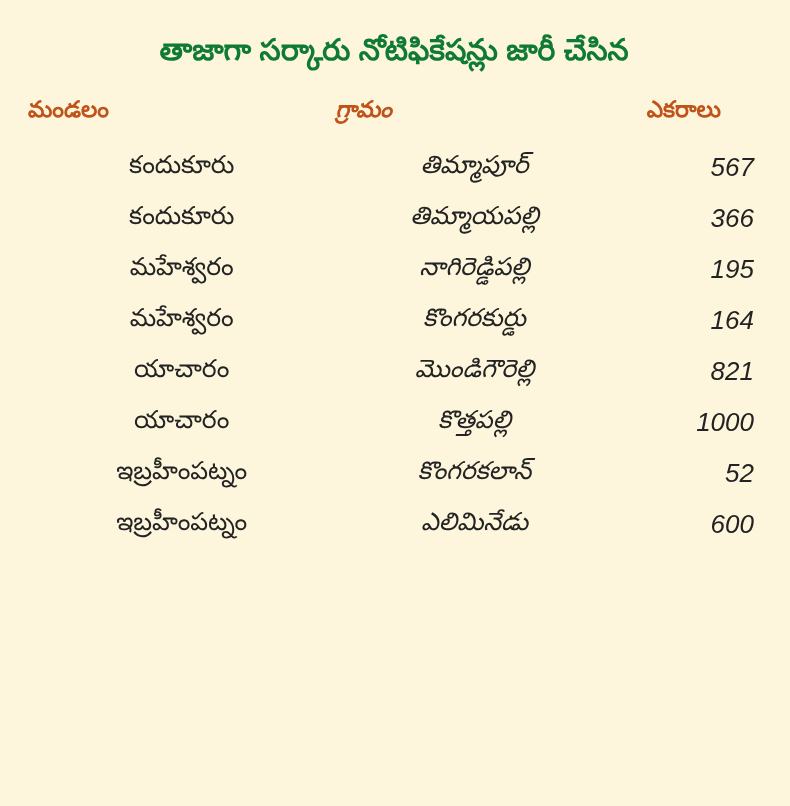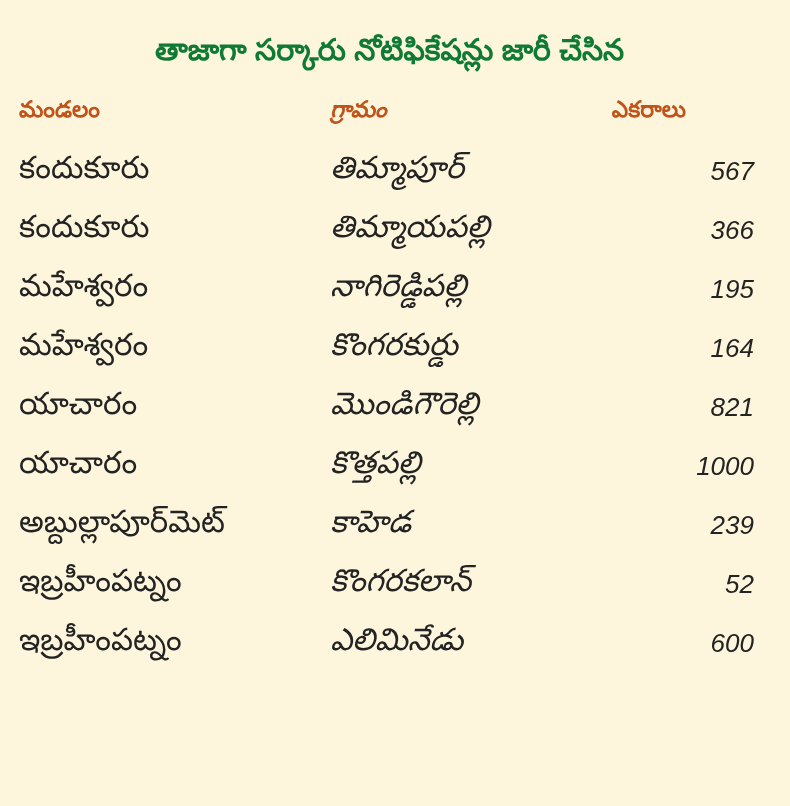--- a/index.html
+++ b/index.html
@@ -11,21 +11,21 @@
     height: 806px;
     background: #fdf6dc;
     font-family: "Liberation Sans", sans-serif;
     overflow: hidden;
   }
   .page {
     width: 790px;
     height: 806px;
     background: #fdf6dc;
     box-sizing: border-box;
-    padding: 28px 30px 10px 19px;
+    padding: 28px 30px 10px 28px;
     position: relative;
   }
   .title {
     color: #0f7a34;
     font-weight: bold;
     font-size: 30px;
     line-height: 1.45;
     text-align: center;
     letter-spacing: 0px;
     padding: 0 10px;
@@ -45,27 +45,27 @@
 
   table.data th {
     color: #c0531a;
     font-size: 23px;
     font-weight: bold;
     text-align: left;
     padding: 6px 0 14px 0;
     vertical-align: bottom;
   }
   table.data th.acres {
-    text-align: left;
+    text-align: center;
     padding-right: 6px;
   }
   table.data td {
     color: #232323;
-    font-size: 31px;
-    text-align: left;
+    font-size: 25px;
+    text-align: center;
     padding: 8px 0 8px 0;
     vertical-align: middle;
     white-space: nowrap;
   }
   table.data td.acres {
     text-align: right;
     padding-right: 6px;
     font-size: 26px;
     font-style: italic;
   }
@@ -119,25 +119,20 @@
         <td class="indent-1">యాచారం</td>
         <td class="indent-2">మొండిగౌరెల్లి</td>
         <td class="acres">821</td>
       </tr>
       <tr>
         <td class="indent-1">యాచారం</td>
         <td class="indent-2">కొత్తపల్లి</td>
         <td class="acres">1000</td>
       </tr>
       <tr>
-        <td class="indent-1">అబ్దుల్లాపూర్‌మెట్</td>
-        <td class="indent-2">కాహెడ</td>
-        <td class="acres">239</td>
-      </tr>
-      <tr>
         <td class="indent-1">ఇబ్రహీంపట్నం</td>
         <td class="indent-2">కొంగరకలాన్</td>
         <td class="acres">52</td>
       </tr>
       <tr>
         <td class="indent-1">ఇబ్రహీంపట్నం</td>
         <td class="indent-2">ఎలిమినేడు</td>
         <td class="acres">600</td>
       </tr>
     </tbody>

